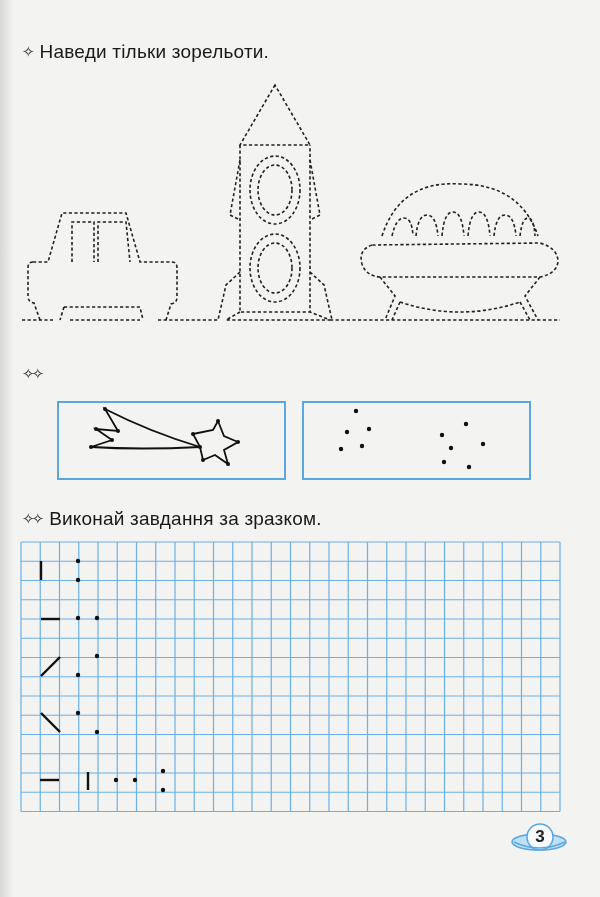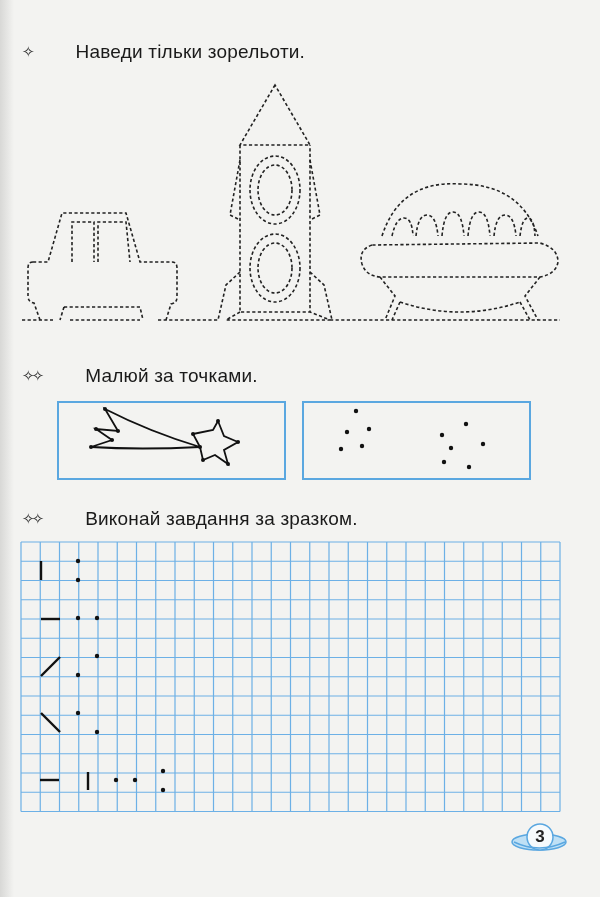--- a/index.html
+++ b/index.html
@@ -10,21 +10,21 @@
     color: #1a1a1a;
   }
   .page-shadow {
     position: absolute; left: 0; top: 0; width: 14px; height: 897px;
     background: linear-gradient(to right, #d8d8d6, rgba(243,243,241,0));
   }
   .task-title {
     position: absolute; left: 22px; font-size: 19px; display: flex; align-items: center;
   }
   .task-title .stars { font-size: 15px; margin-right: 8px; color: #333; letter-spacing: -3px; }
-  .task-title .text { letter-spacing: 0.2px; margin-left: 36px; }
+  .task-title .text { letter-spacing: 0.2px; }
   svg { position: absolute; overflow: visible; }
   .dashed { fill: none; stroke: #222; stroke-width: 1.6; stroke-dasharray: 3.2 2.4; }
   .draw-box {
     position: absolute; border: 2px solid #5aa7e0; box-sizing: border-box; background: transparent;
   }
   .page-number {
     position: absolute; left: 509px; top: 822px; width: 60px; height: 34px;
   }
   .page-number .num {
     position: absolute; left: 21px; top: 5px; width: 20px; text-align: center;
@@ -70,21 +70,20 @@
     <path class="dashed" d="M382 236 Q400 180 460 184 Q520 184 538 236"></path>
     <path class="dashed" d="M372 245 Q358 250 362 264 Q366 276 380 277 H540 Q556 274 558 262 Q558 248 540 243 Z"></path>
     <path class="dashed" d="M392 236 Q396 218 404 218 Q412 218 413 236 M416 236 Q418 215 427 215 Q436 215 438 236 M442 236 Q444 212 453 212 Q462 212 464 236 M468 236 Q470 212 479 212 Q488 212 490 236 M494 236 Q496 215 505 215 Q514 215 516 236 M520 236 Q522 218 528 218 Q534 218 535 236"></path>
     <path class="dashed" d="M380 277 L395 296 L385 320 M540 277 L525 296 L538 320"></path>
     <path class="dashed" d="M400 302 Q460 322 520 302 M400 302 L392 320 M520 302 L530 320"></path>
   </g>
 </svg>
 
 <div class="task-title" style="top:365px;">
   <span class="stars">✧✧</span>
-  <span class="text">Малюй за точками.</span>
 </div>
 
 <div class="draw-box" style="left:57px;top:401px;width:229px;height:79px;"></div>
 <div class="draw-box" style="left:302px;top:401px;width:229px;height:79px;"></div>
 
 <svg width="600" height="897" style="left:0;top:0;pointer-events:none;">
   <g stroke="#111" stroke-width="1.8" fill="none">
     <path d="M105 409 Q150 432 200 447 Q140 450 91 447 L112 440 L96 429 L118 431 Z"></path>
     <path d="M200 447 L193 434 L213 430 L218 421 L224 436 L238 442 L224 450 L228 464 L215 455 L203 460 Z"></path>
     <g fill="#111" stroke="none">

